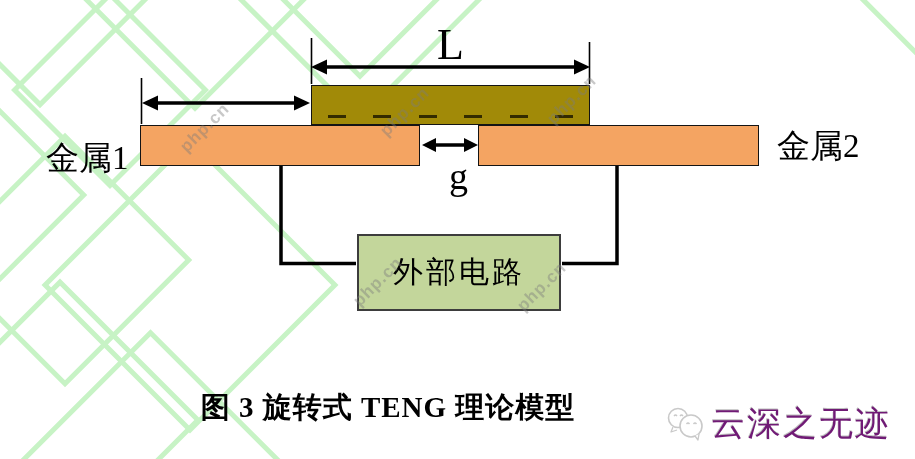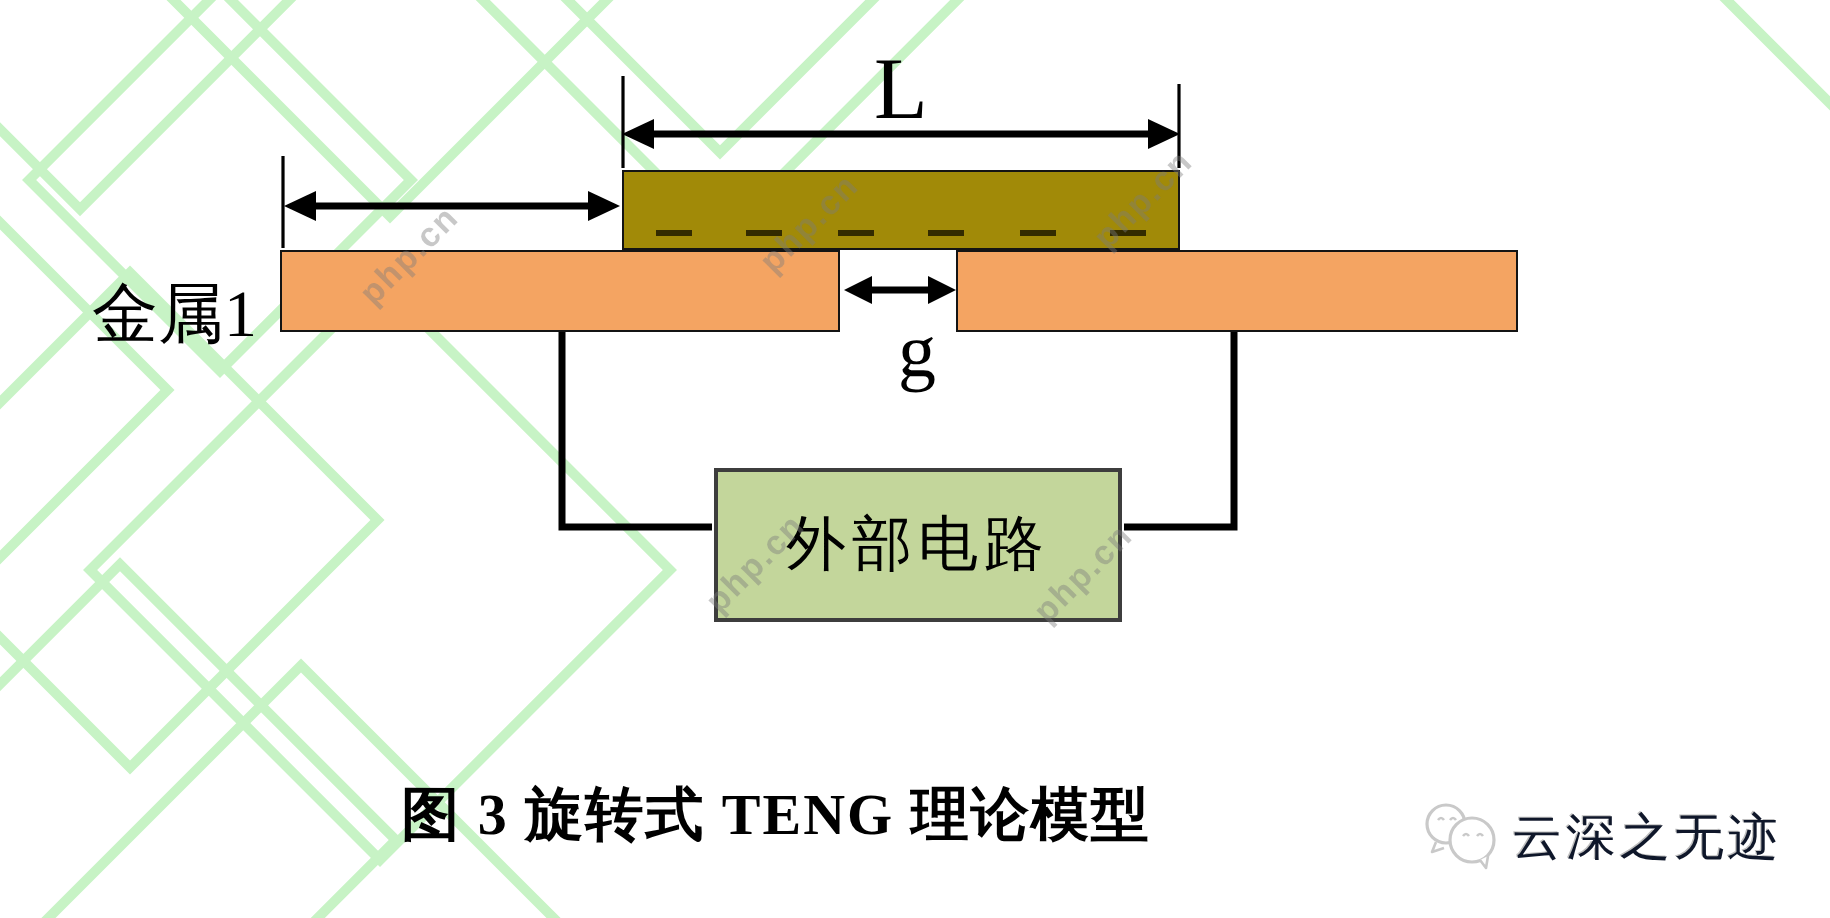--- a/index.html
+++ b/index.html
@@ -50,21 +50,21 @@
   .phpwm{
     position:absolute;transform:translate(-50%,-50%) rotate(-45deg);
     font-family:"Liberation Sans","DejaVu Sans",sans-serif;
     font-size:17px;font-weight:bold;color:rgba(125,125,125,.42);letter-spacing:1px;
   }
   
   .brand{
     position:absolute;right:24px;top:401px;z-index:5;display:flex;align-items:center;gap:6px;
   }
   .brand .txt{
-    font-size:25px;color:#0f172a;letter-spacing:2px;
+    font-size:34px;color:#701a75;letter-spacing:2px;
     text-shadow:0.6px 0.6px 0 #ffffff,-0.6px -0.6px 0 #bfbfbf;
   }
 </style>
 </head>
 <body>
 
 <div class="stage">
 
   <div class="green-layer">
     <div class="diamond" style="left:-40px;top:-85px;width:150px;height:150px;"></div>
@@ -117,20 +117,21 @@
 
     <line x1="432" y1="145" x2="466" y2="145" stroke="#000" stroke-width="3.5"></line>
     <polygon points="422,145 436,138 436,152" fill="#000"></polygon>
     <polygon points="478,145 464,138 464,152" fill="#000"></polygon>
 
     <polyline points="281,166 281,263.5 356,263.5" fill="none" stroke="#000" stroke-width="3.5"></polyline>
     <polyline points="617,166 617,263.5 562,263.5" fill="none" stroke="#000" stroke-width="3.5"></polyline>
   </svg>
 
   <div class="lbl metal1">金属1</div>
+  <div class="lbl metal2">金属2</div>
   <div class="lbl dim-L">L</div>
   <div class="lbl dim-g">g</div>
 
   <div class="caption">图 3 旋转式 TENG 理论模型</div>
 
   <div class="wm-layer">
     <span class="phpwm" style="left:205px;top:128px;">php.cn</span>
     <span class="phpwm" style="left:405px;top:112px;">php.cn</span>
     <span class="phpwm" style="left:572px;top:100px;">php.cn</span>
     <span class="phpwm" style="left:378px;top:282px;">php.cn</span>

